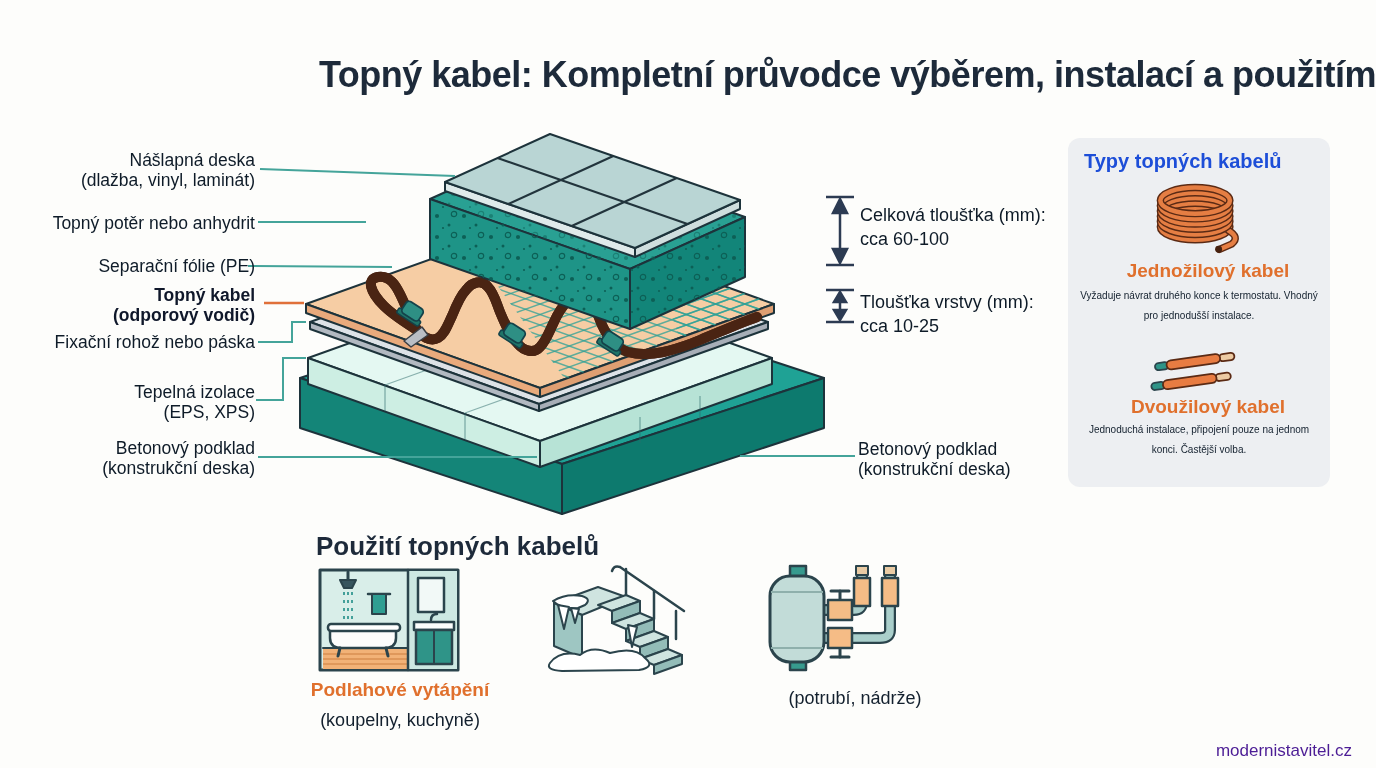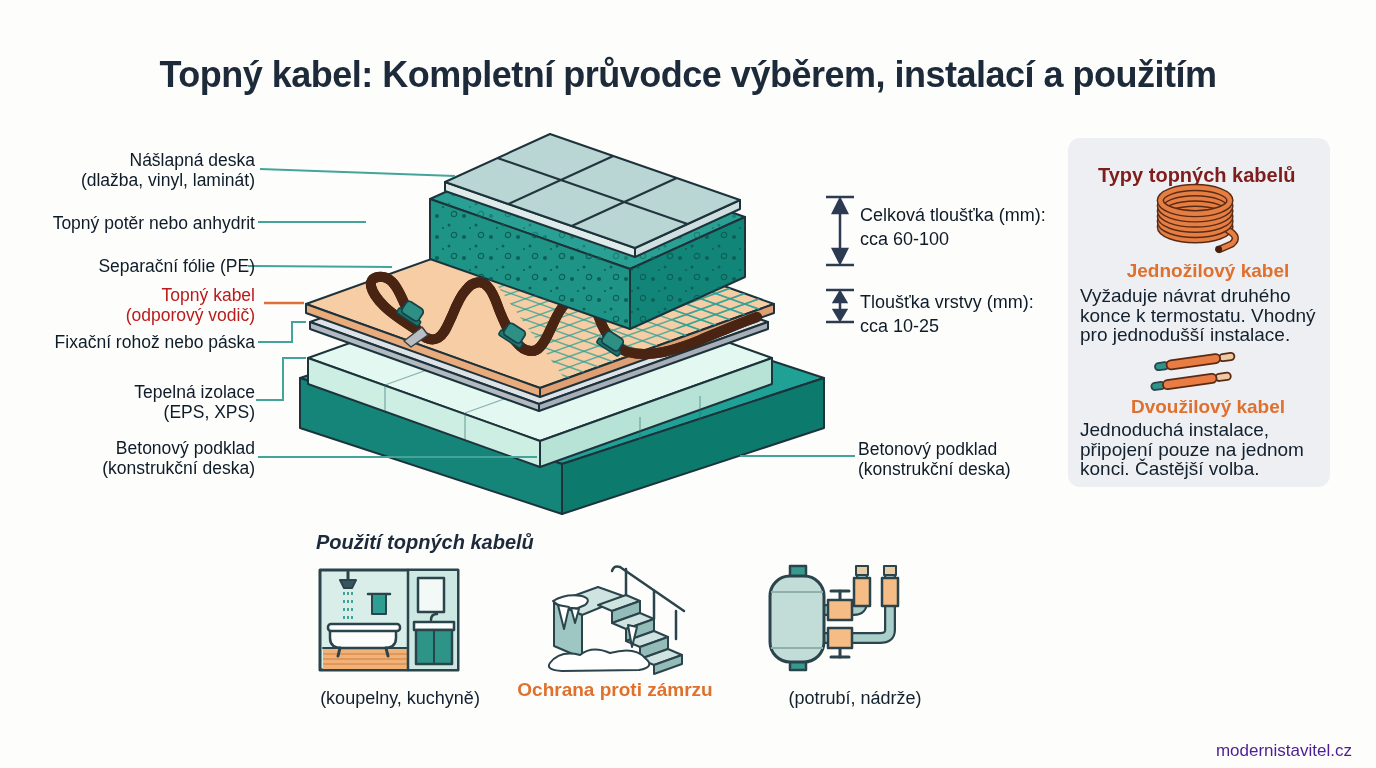--- a/index.html
+++ b/index.html
@@ -2,38 +2,38 @@
 <html><head>
 <meta charset="utf-8">
 <style>
   html,body{margin:0;padding:0;}
   body{
     width:1376px;height:768px;position:relative;overflow:hidden;
     background:#fdfdfb;font-family:"Liberation Sans", sans-serif;color:#101c28;
   }
   .abs{position:absolute;}
   #page-title{
-    left:0;top:54px;width:1376px;text-align:center;
+    left:0;top:54px;width:1376px;text-align:right;
     font-size:36px;font-weight:bold;color:#1d2a3a;letter-spacing:-0.5px;margin:0;
   }
   .layer-label{
     right:1121px;text-align:right;font-size:17.5px;line-height:20px;white-space:nowrap;color:#0e1b28;
   }
-  .layer-label.orange{color:#b91c1c;font-weight:normal;}
+  .layer-label.orange{color:#0f172a;font-weight:bold;}
   .dim-block{left:860px;font-size:18px;line-height:24px;white-space:nowrap;color:#0e1b28;}
   .right-label{left:858px;font-size:17.5px;line-height:20px;white-space:nowrap;color:#0e1b28;}
   #types-panel{
     left:1068px;top:138px;width:262px;height:349px;background:#edeff2;border-radius:12px;
   }
   #types-panel h2{
-    margin:14px;padding:12px 0 0 16px;font-size:20px;font-weight:bold;color:#7f1d1d;
+    margin:0;padding:12px 0 0 16px;font-size:20px;font-weight:bold;color:#1d4ed8;
   }
   .type-title{width:280px;text-align:center;font-size:19px;font-weight:bold;color:#e0702d;white-space:nowrap;}
-  .type-desc{left:1080px;width:238px;text-align:left;font-size:19px;line-height:19.5px;color:#13202e;}
-  #apps-heading{left:316px;top:531px;font-size:20px;font-weight:bold;color:#1d2a3a;white-space:nowrap;font-style:italic;}
+  .type-desc{left:1080px;width:238px;text-align:center;font-size:10px;line-height:19.5px;color:#13202e;}
+  #apps-heading{left:316px;top:531px;font-size:26px;font-weight:bold;color:#1d2a3a;white-space:nowrap;}
   .app-caption{text-align:center;}
   .app-title{font-size:19px;font-weight:bold;color:#e0702d;white-space:nowrap;}
   .app-sub{font-size:18px;color:#13202e;white-space:nowrap;margin-top:9px;}
   #watermark{right:24px;top:741px;font-size:17px;color:#4c1d95;}
   svg{display:block;}
   #diagram-svg{left:0;top:0;}
   .mesh line{stroke:#2da197;stroke-width:1.4;opacity:.75;}
   .outline{stroke:#1d333b;stroke-width:2;stroke-linejoin:round;}
   .leader{stroke:#44a49a;stroke-width:2;fill:none;}
   .leader-orange{stroke:#e0703a;stroke-width:2.5;fill:none;}
@@ -420,22 +420,22 @@
     <line x1="78" y1="88" x2="78" y2="97"></line>
       <line x1="69" y1="97" x2="87" y2="97"></line>
   </g>
   <rect x="66" y="40" width="24" height="20" fill="#f5bc86" class="icon-stroke" stroke-width="2.5"></rect>
   <rect x="66" y="68" width="24" height="20" fill="#f5bc86" class="icon-stroke" stroke-width="2.5"></rect>
   <rect x="92" y="18" width="16" height="28" fill="#f5bc86" class="icon-stroke" stroke-width="2.5"></rect>
   <rect x="120" y="18" width="16" height="28" fill="#f5bc86" class="icon-stroke" stroke-width="2.5"></rect>
 </svg>
 
 <div class="abs app-caption" style="left:300px;top:679px;width:200px">
+  <div class="app-title">Podlahové vytápění</div>
   <div class="app-sub">(koupelny, kuchyně)</div>
 </div>
 <div class="abs app-caption" style="left:505px;top:679px;width:220px">
-  <div class="app-title">Ochrana proti zámrzu</div>
 </div>
 <div class="abs app-caption" style="left:745px;top:679px;width:220px">
   <div class="app-sub">(potrubí, nádrže)</div>
 </div>
 
 <div id="watermark" class="abs">modernistavitel.cz</div>
 
 </body></html>

